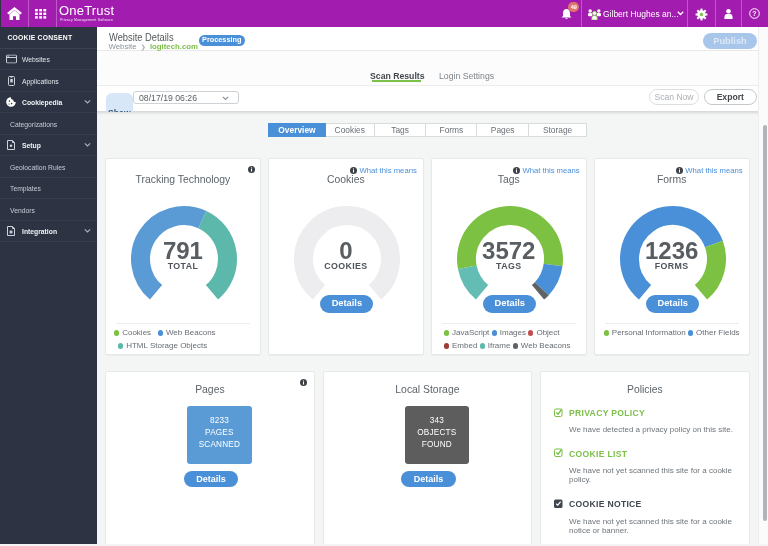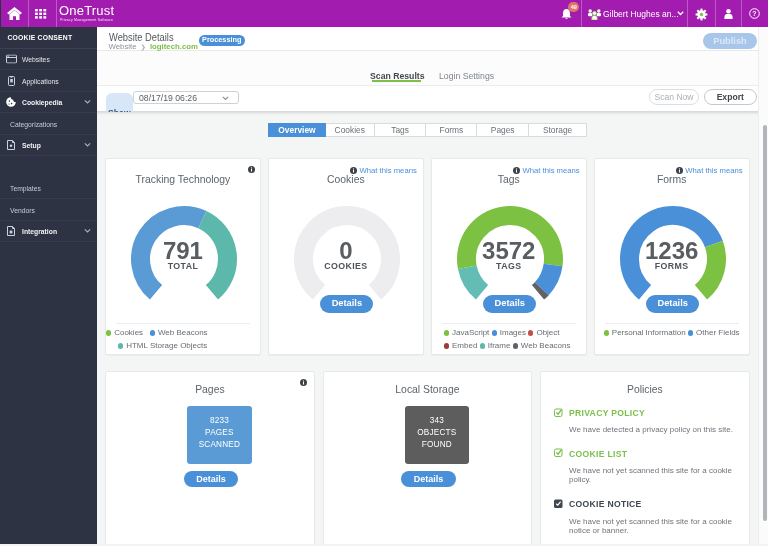--- a/index.html
+++ b/index.html
@@ -189,20 +189,23 @@
     <svg class="icon" style="left:7px;" width="8" height="10" viewBox="0 0 8 10">
         <path d="M0.5 0.5 L5.5 0.5 L7.5 2.5 L7.5 9.5 L0.5 9.5 Z" stroke="#ccd2db" fill="none"></path>
         <path d="M5.5 0.5 L5.5 2.5 L7.5 2.5" stroke="#ccd2db" fill="none"></path>
         <circle cx="4" cy="5.8" r="1.3" fill="#ccd2db"></circle>
       </svg>
     <span class="txt">Setup</span>
     <svg class="caret" width="7" height="5" viewBox="0 0 7 5">
         <path d="M0.8 0.8 L3.5 3.5 L6.2 0.8" stroke="#aab1bd" stroke-width="1.1" fill="none"></path>
       </svg>
   </div>
+  <div class="sbrow sub" style="top:129.3px;">
+      <span class="txt">Geolocation Rules</span>
+    </div>
   <div class="sbrow sub" style="top:150.8px;">
       <span class="txt">Templates</span>
     </div>
   <div class="sbrow sub" style="top:172.3px;">
       <span class="txt">Vendors</span>
     </div>
   <div class="sbrow parent bold" style="top:193.8px;">
     <svg class="icon" style="left:7px;" width="8" height="10" viewBox="0 0 8 10">
         <path d="M0.5 0.5 L5.5 0.5 L7.5 2.5 L7.5 9.5 L0.5 9.5 Z" stroke="#ccd2db" fill="none"></path>
         <path d="M5.5 0.5 L5.5 2.5 L7.5 2.5" stroke="#ccd2db" fill="none"></path>
@@ -255,21 +258,21 @@
       <rect x="5.1" y="5" width="1.8" height="4.5" fill="#fff"></rect>
       <rect x="5.1" y="2.4" width="1.8" height="1.8" fill="#fff"></rect>
     </svg>
   <svg style="position:absolute;left:18px;top:40.5px;" width="120" height="120" viewBox="0 0 120 120">
     <path d="M 32.04 93.32 A 43.5 43.5 0 0 1 78.38 20.58" stroke="#5b9bd5" stroke-width="19" fill="none"></path>
     <path d="M 78.38 20.58 A 43.5 43.5 0 0 1 87.96 93.32" stroke="#5cb8ab" stroke-width="19" fill="none"></path>
   </svg>
   <div class="num" style="top:78px;font-size:24px;">791</div>
   <div class="numlbl" style="top:102px;">TOTAL</div>
   <div class="legsep" style="top:164px;"></div>
-  <div class="leg" style="left:0;top:169.5px;"><span class="dot" style="background:#7dc142;"></span>Cookies&nbsp;&nbsp; <span class="dot" style="background:#4a90d8;"></span>Web Beacons</div>
+  <div class="leg" style="left:8px;top:169.5px;"><span class="dot" style="background:#7dc142;"></span>Cookies&nbsp;&nbsp; <span class="dot" style="background:#4a90d8;"></span>Web Beacons</div>
   <div class="leg" style="left:12px;top:182.5px;"><span class="dot" style="background:#5cb8ab;"></span>HTML Storage Objects</div>
 </div>
 
 <div class="card" id="card2" style="left:267.9px;top:157.5px;width:155.9px;height:197.5px;">
   <div class="wtm"><svg width="7" height="7" viewBox="0 0 12 12" style="vertical-align:-1px;">
         <circle cx="6" cy="6" r="6" fill="#3c4247"></circle>
         <rect x="5.1" y="5" width="1.8" height="4.5" fill="#fff"></rect>
         <rect x="5.1" y="2.4" width="1.8" height="1.8" fill="#fff"></rect>
       </svg> What this means</div>
   <div class="ctitle" style="top:15px;">Cookies</div>

